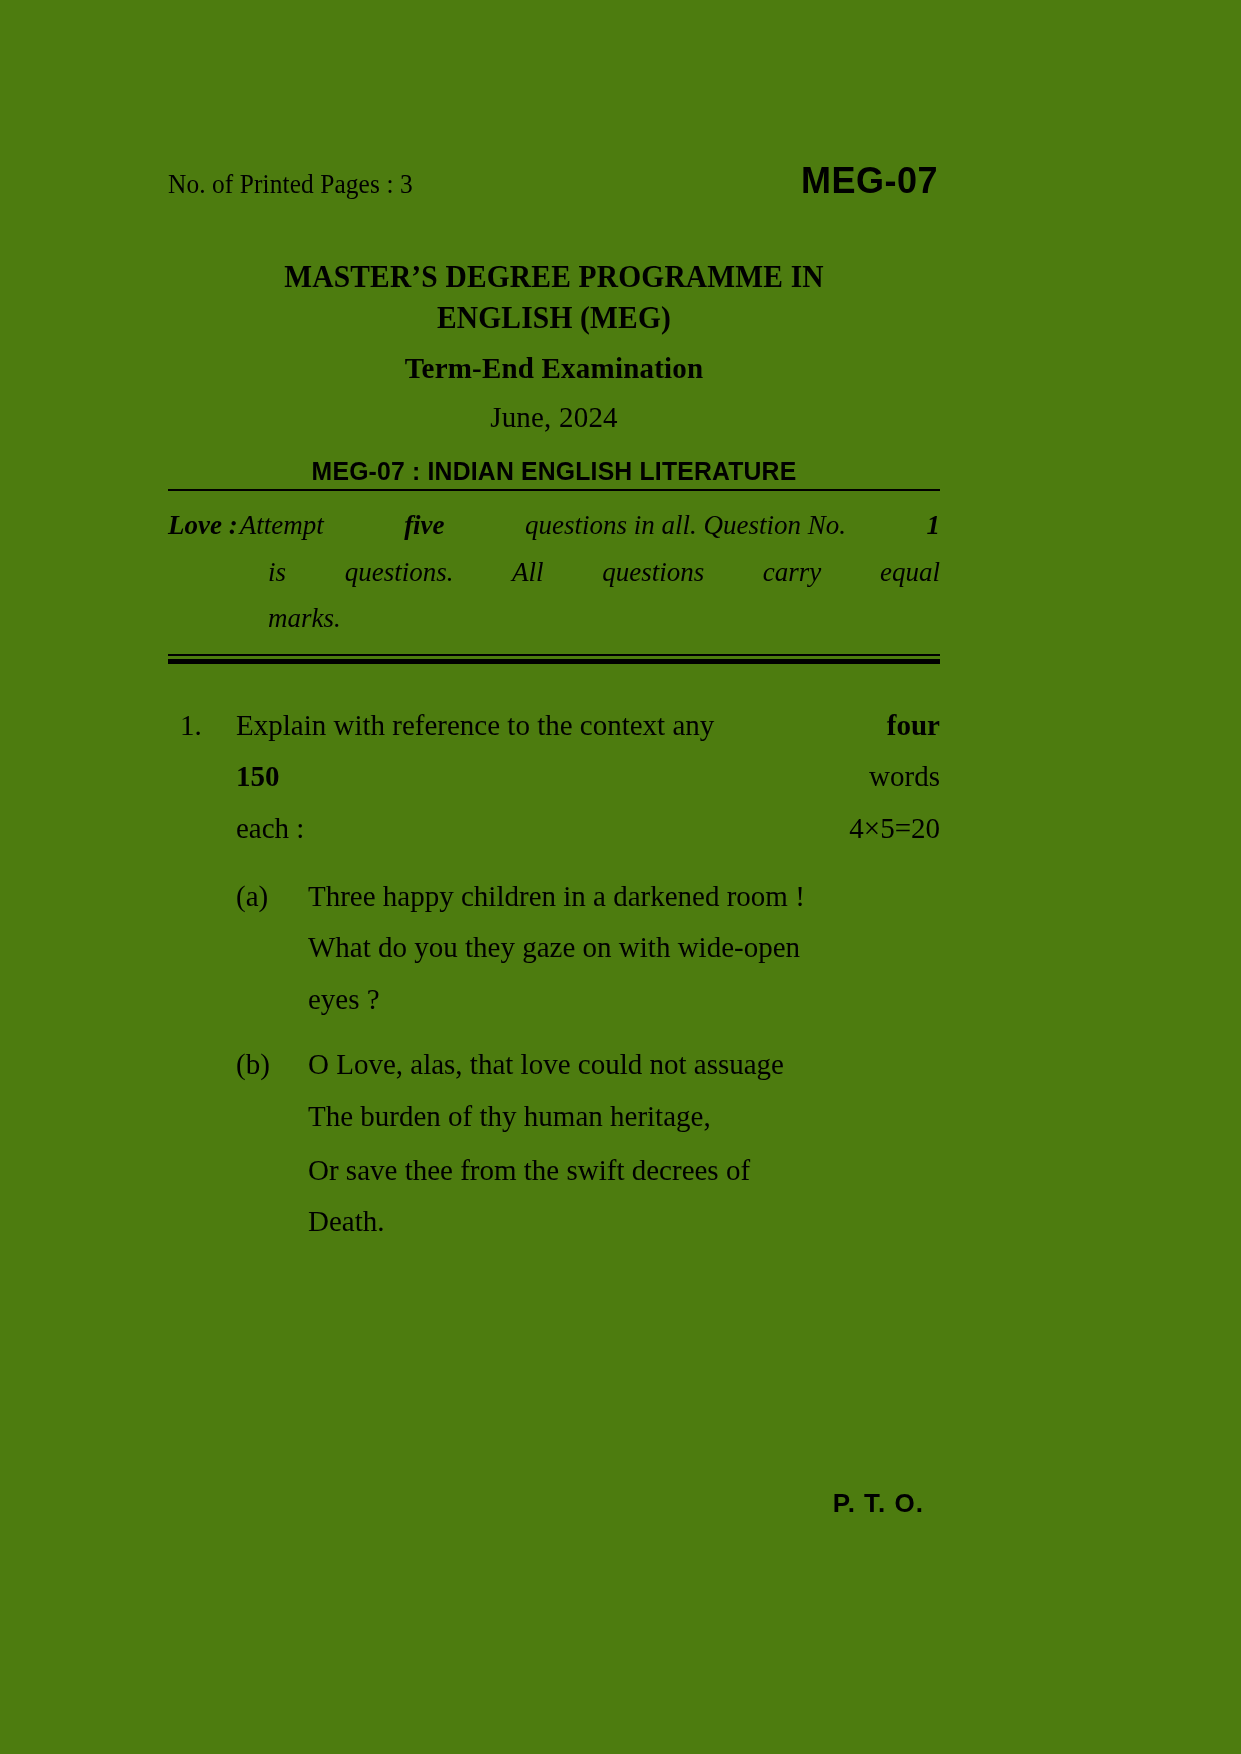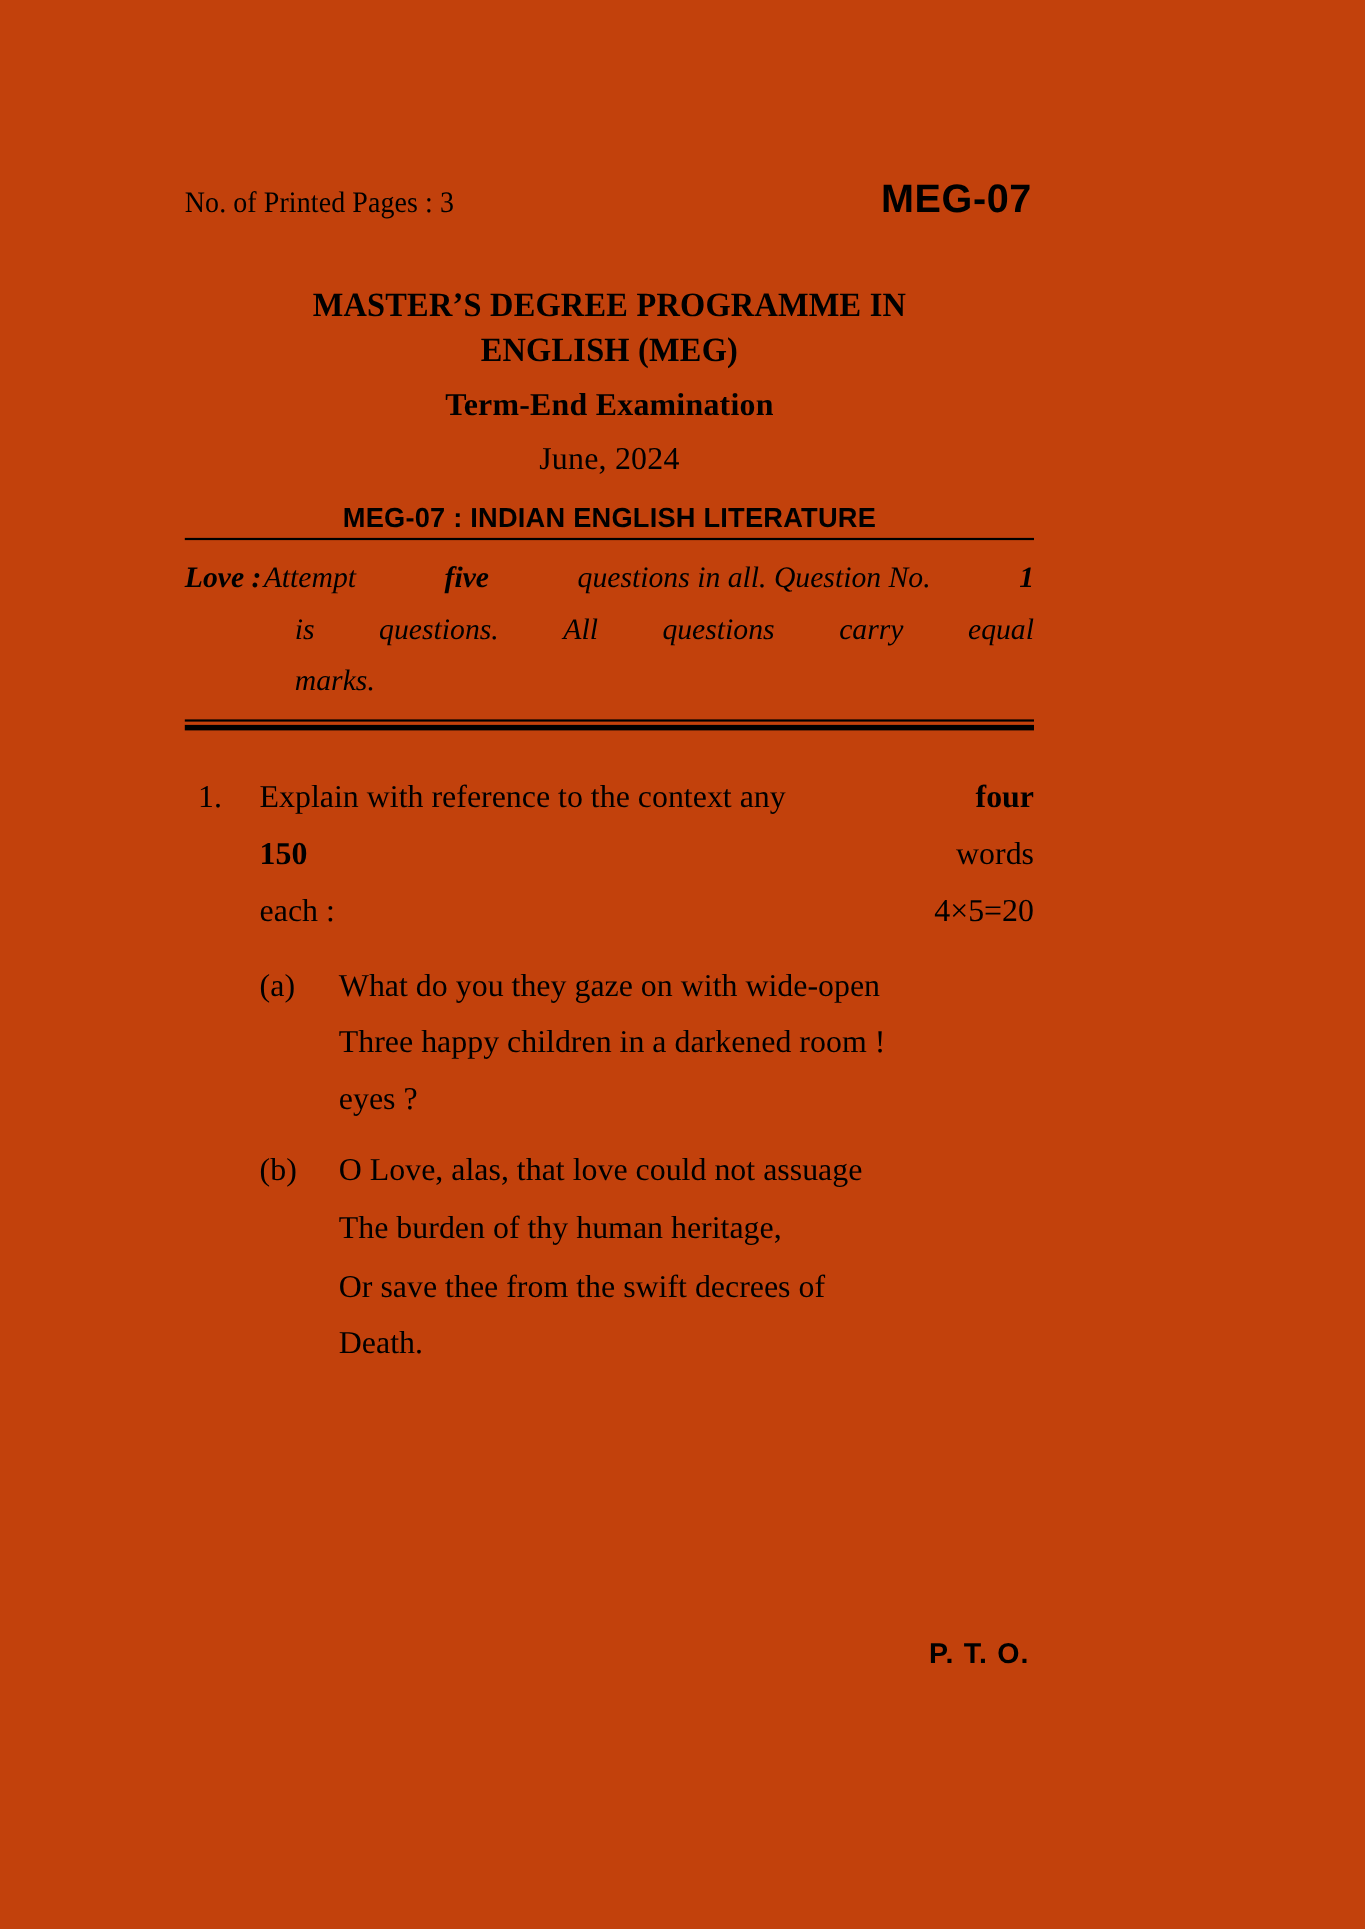--- a/index.html
+++ b/index.html
@@ -13,21 +13,21 @@
     font-family: "Liberation Serif", "DejaVu Serif", serif;
     color: #000000;
     position: relative;
     overflow: hidden;
   }
   .page {
     position: absolute;
     left: 0; top: 0;
     width: 1241px;
     height: 1754px;
-    background: #c2410c;
+    background: #4d7c0f;
   }
   .content {
     position: absolute;
     left: 168px;
     top: 160px;
     width: 772px;
   }
 
   
   .header-row {
@@ -213,21 +213,21 @@
   .sub-line.last {
     justify-content: flex-start;
   }
   .sub-para {
     margin-top: 2px;
   }
 
   
   .footer {
     position: absolute;
-    right: 4px;
+    right: 16px;
     top: 1328px;
     width: 772px;
     text-align: right;
     font-family: "Liberation Sans", sans-serif;
     font-weight: bold;
     font-size: 26px;
     letter-spacing: 1px;
   }
 </style>
 </head>
@@ -295,22 +295,22 @@
           <div class="q-line with-marks">
             <span>each :</span>
             <span>4×5=20</span>
           </div>
 
           <div class="sub-list">
 
             <div class="sub-item">
               <div class="sub-label">(a)</div>
               <div class="sub-body">
+                <div class="sub-line last">Three happy children in a darkened room !</div>
                 <div class="sub-line last">What  do  you  they  gaze  on  with  wide-open</div>
-                <div class="sub-line last">Three happy children in a darkened room !</div>
                 <div class="sub-line last">eyes ?</div>
               </div>
             </div>
 
             <div class="sub-item">
               <div class="sub-label">(b)</div>
               <div class="sub-body">
                 <div class="sub-line last">O  Love,  alas,  that  love  could  not  assuage</div>
                 <div class="sub-line last">The burden of thy human heritage,</div>
                 <div class="sub-para">

